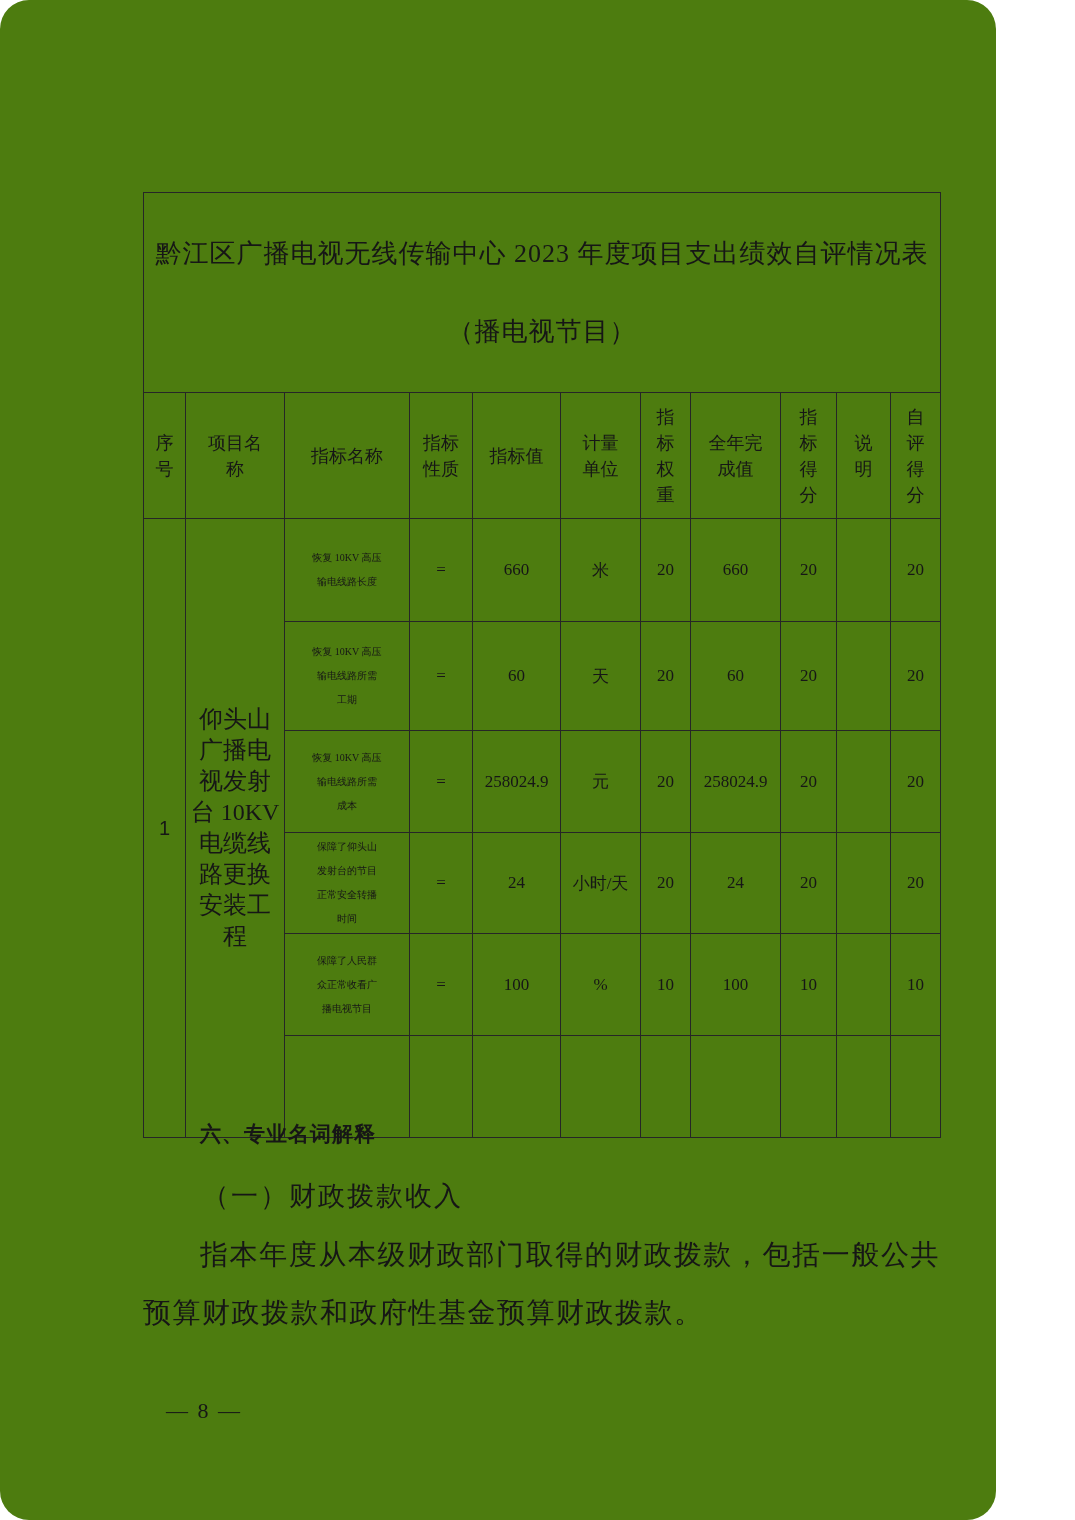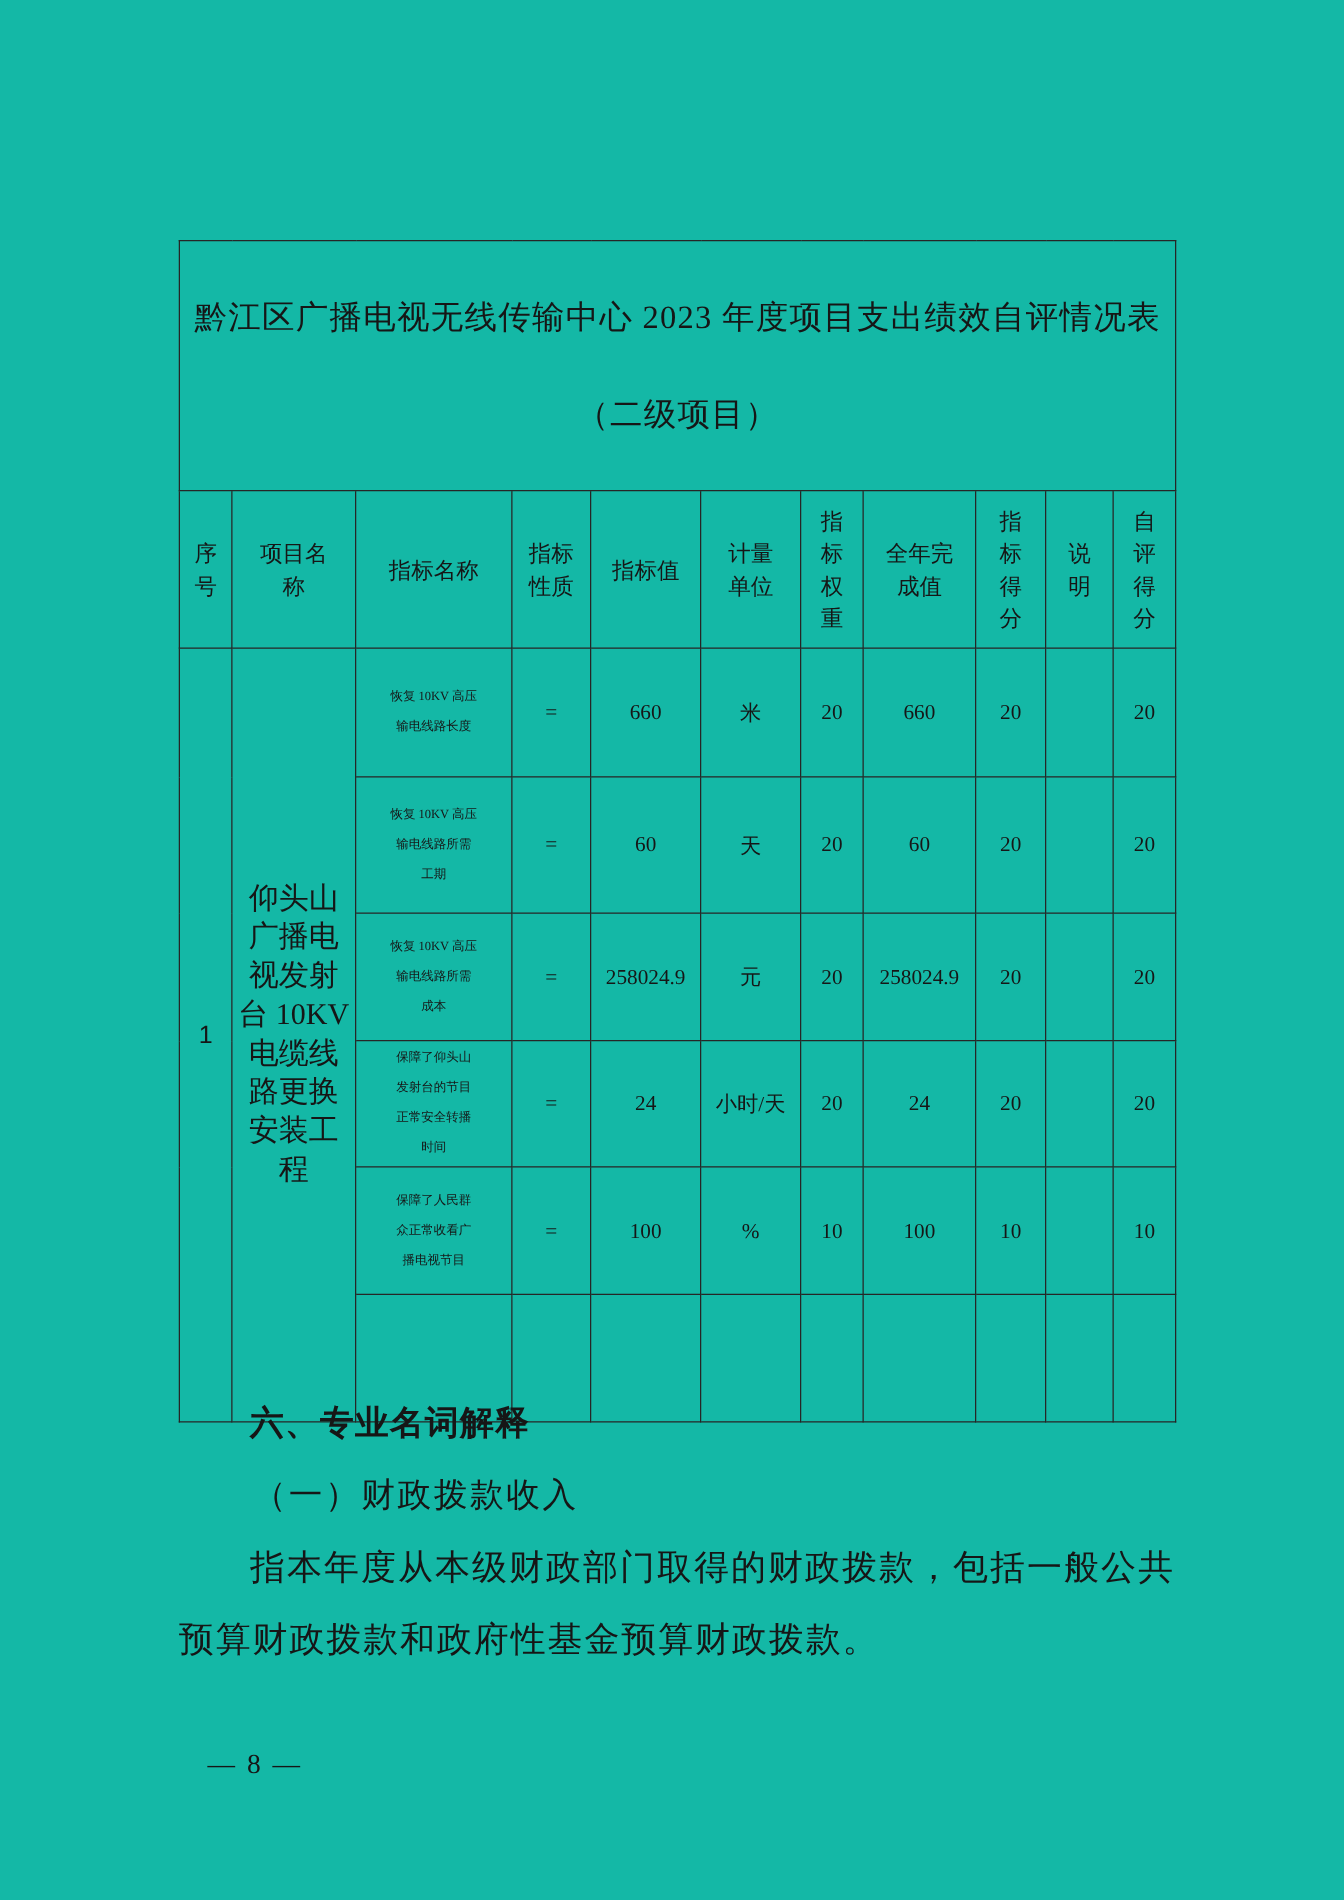--- a/index.html
+++ b/index.html
@@ -1,22 +1,23 @@
 <!DOCTYPE html>
 <html><head>
 <meta charset="utf-8">
 <style>
   html,body{margin:0;padding:0;background:#ffffff;}
   .page{
     position:relative;
-    width:1075px;height:1520px;
-    background:#14b8a6;
+    width:996px;height:1520px;
+    background:#4d7c0f;
     font-family:"Liberation Serif","DejaVu Serif",serif;
     color:#161616;
     overflow:hidden;
+    border-radius:29px;
   }
   table.report{
     position:absolute;left:143px;top:192px;
     width:797px;
     border-collapse:collapse;
     table-layout:fixed;
   }
   table.report td, table.report th{
     border:1px solid #262626;
     text-align:center;
@@ -51,21 +52,21 @@
     line-height:24px;
   }
   td.value-cell{
     font-size:17px;
   }
   .text-block{position:absolute;color:#161616;}
   .heading{
     left:200px;top:1120px;
     font-family:Liberation Serif, serif;
     font-weight:bold;
-    font-size:27px;
+    font-size:21px;
     letter-spacing:1px;
   }
   .subheading{
     left:202px;top:1178px;
     font-size:27px;
     letter-spacing:2px;
   }
   .paragraph{
     left:143px;top:1226px;
     width:797px;
@@ -97,21 +98,21 @@
       <col style="width:50px">
         <col style="width:90px">
         <col style="width:56px">
       <col style="width:54px">
         <col style="width:50px">
     </colgroup>
     <tbody>
       <tr>
         <td class="title-cell" colspan="11">
           <div>黔江区广播电视无线传输中心 2023 年度项目支出绩效自评情况表</div>
-          <div>（二级项目）</div>
+          <div>（播电视节目）</div>
         </td>
       </tr>
       <tr class="header-row">
         <th>序
 号</th>
         <th>项目名
 称</th>
         <th>指标名称</th>
         <th>指标
 性质</th>

